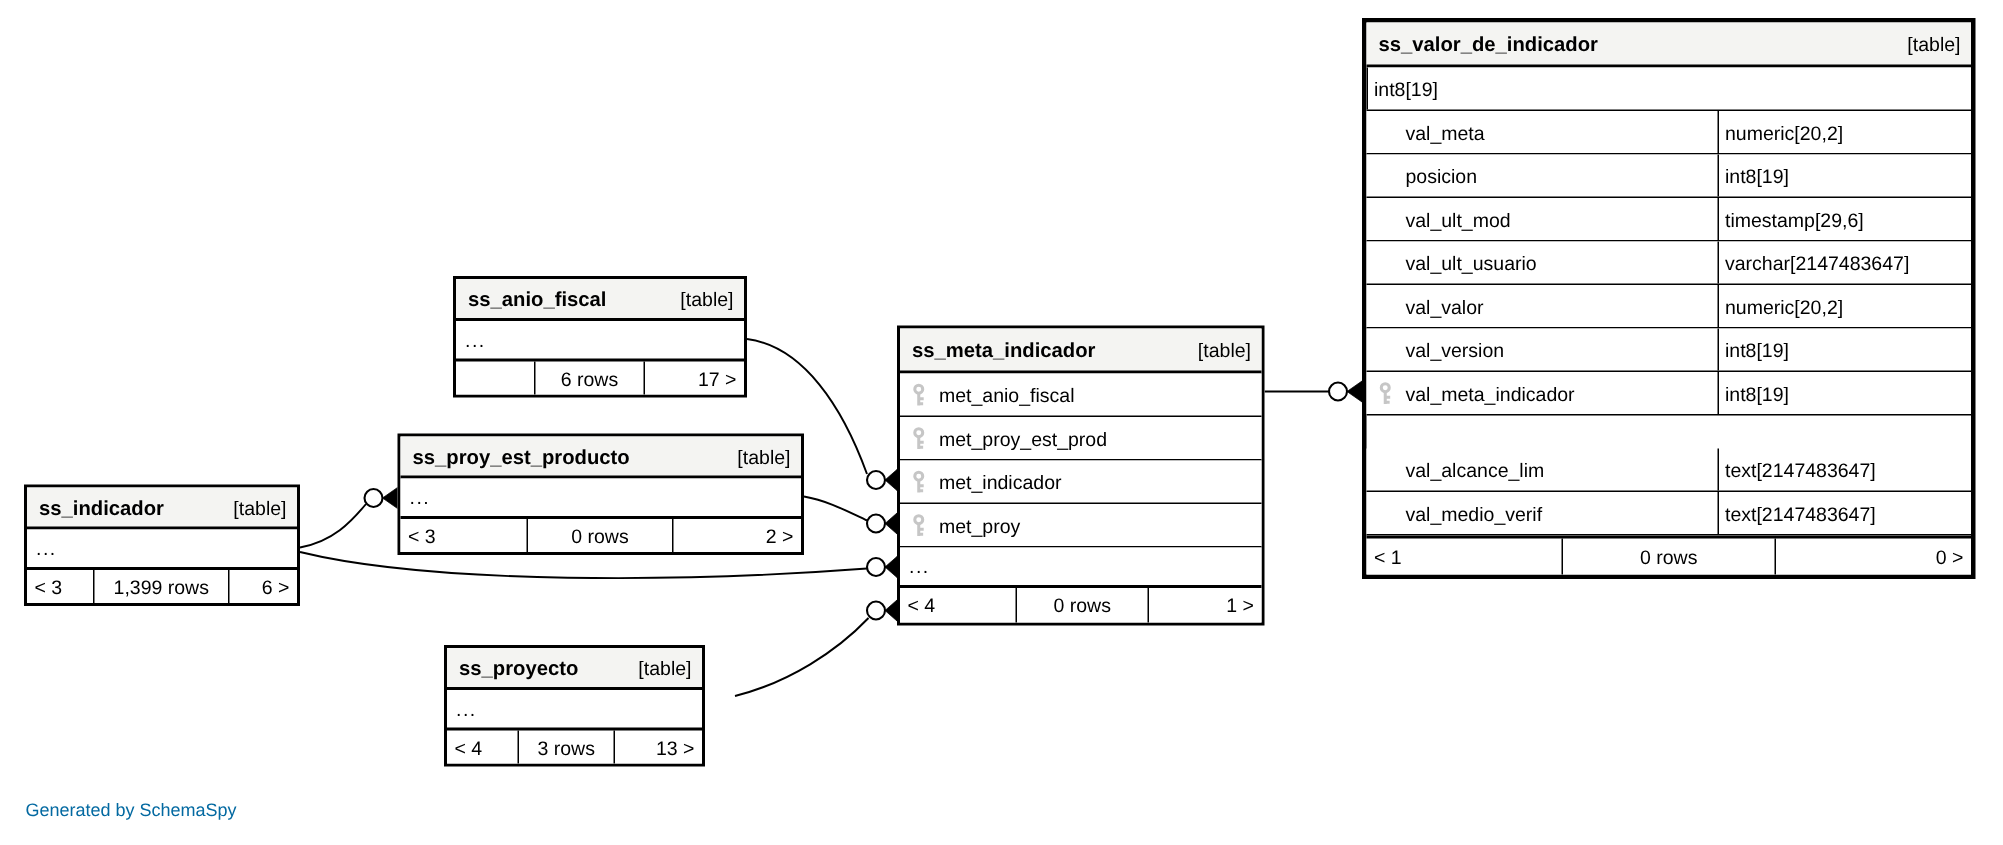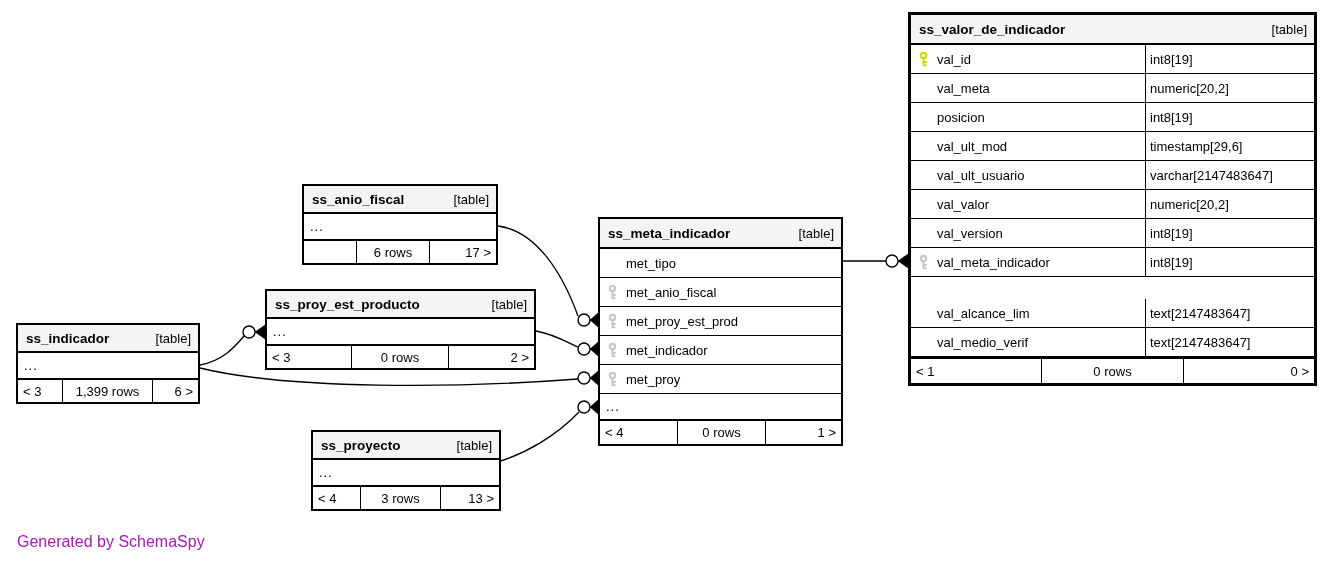--- a/index.html
+++ b/index.html
@@ -25,21 +25,21 @@
              padding-left:4px;box-sizing:border-box;white-space:nowrap;}
   .t-ellipsis{display:flex;align-items:center;padding-left:6px;font-size:13px;
               box-sizing:border-box;background:#fff;letter-spacing:1px;}
   .t-footer{display:flex;align-items:stretch;border-top:2px solid #000;
             font-size:13px;box-sizing:border-box;background:#fff;}
   .f-prev{display:flex;align-items:center;padding-left:5px;box-sizing:border-box;}
   .f-rows{flex:1;display:flex;align-items:center;justify-content:center;
           border-left:1px solid #000;border-right:1px solid #000;box-sizing:border-box;}
   .f-next{display:flex;align-items:center;justify-content:flex-end;
           padding-right:5px;box-sizing:border-box;}
-  #footer-note{position:absolute;left:17px;top:533px;font-size:16px;color:#a21caf;z-index:2;}
+  #footer-note{position:absolute;left:17px;top:533px;font-size:12px;color:#0369a1;z-index:2;}
 </style>
 </head>
 <body>
 
 <div id="canvas">
 
   <svg id="relations" width="1335" height="563" viewBox="0 0 1335 563">
     <g>
       <path d="M 498 226 C 536 231, 562 272, 578 316"></path>
       <circle cx="584" cy="320" r="6"></circle>
@@ -72,29 +72,20 @@
     </g>
   </svg>
 
   <div id="footer-note">Generated by SchemaSpy</div>
 <div class="table-node" style="left: 908px; top: 12px; width: 409px; border: 3px solid rgb(0, 0, 0);">
       <div class="t-header" style="height: 30px; background: rgb(244, 244, 242);">
         <span class="t-title">ss_valor_de_indicador</span>
         <span class="t-tag">[table]</span>
       </div>
       <div class="t-row" style="height: 29px;">
-        <div class="cell-name">
-          <span class="key-slot">
-            <svg width="11" height="17" viewBox="0 0 12 18">
-              <circle cx="6" cy="4.6" r="2.9" fill="none" stroke="#ccd600" stroke-width="2.2"></circle>
-              <path d="M6 7.5 L6 16.4 M6 11.6 L9.6 11.6 M6 15.2 L9.2 15.2" stroke="#ccd600" stroke-width="2.2" fill="none"></path>
-            </svg>
-          </span>
-          <span class="col-name">val_id</span>
-        </div>
         <div class="cell-type" style="width: 169px;">int8[19]</div>
       </div>
       <div class="t-row" style="height: 29px;">
         <div class="cell-name">
           <span class="key-slot"></span>
           <span class="col-name">val_meta</span>
         </div>
         <div class="cell-type" style="width: 169px;">numeric[20,2]</div>
       </div>
       <div class="t-row" style="height: 29px;">
@@ -164,26 +155,20 @@
         <span class="f-next" style="width: 130px;">0 &gt;</span>
       </div>
     </div>
     <div class="table-node" style="left: 598px; top: 217px; width: 245px; border: 2px solid rgb(0, 0, 0);">
       <div class="t-header" style="height: 30px; background: rgb(244, 244, 242);">
         <span class="t-title">ss_meta_indicador</span>
         <span class="t-tag">[table]</span>
       </div>
       <div class="t-row" style="height: 29px;">
         <div class="cell-name">
-          <span class="key-slot"></span>
-          <span class="col-name">met_tipo</span>
-        </div>
-      </div>
-      <div class="t-row" style="height: 29px;">
-        <div class="cell-name">
           <span class="key-slot">
             <svg width="11" height="17" viewBox="0 0 12 18">
               <circle cx="6" cy="4.6" r="2.9" fill="none" stroke="#c6c6c6" stroke-width="2.2"></circle>
               <path d="M6 7.5 L6 16.4 M6 11.6 L9.6 11.6 M6 15.2 L9.2 15.2" stroke="#c6c6c6" stroke-width="2.2" fill="none"></path>
             </svg>
           </span>
           <span class="col-name">met_anio_fiscal</span>
         </div>
       </div>
       <div class="t-row" style="height: 29px;">
@@ -255,21 +240,21 @@
         <span class="t-title">ss_indicador</span>
         <span class="t-tag">[table]</span>
       </div>
       <div class="t-ellipsis" style="height: 25px;">...</div>
       <div class="t-footer" style="height: 24px;">
         <span class="f-prev" style="width: 44px;">&lt; 3</span>
         <span class="f-rows">1,399 rows</span>
         <span class="f-next" style="width: 45px;">6 &gt;</span>
       </div>
     </div>
-    <div class="table-node" style="left: 311px; top: 430px; width: 190px; border: 2px solid rgb(0, 0, 0);">
+    <div class="table-node" style="left: 296px; top: 430px; width: 174px; border: 2px solid rgb(0, 0, 0);">
       <div class="t-header" style="height: 28px; background: rgb(244, 244, 242);">
         <span class="t-title">ss_proyecto</span>
         <span class="t-tag">[table]</span>
       </div>
       <div class="t-ellipsis" style="height: 25px;">...</div>
       <div class="t-footer" style="height: 24px;">
         <span class="f-prev" style="width: 47px;">&lt; 4</span>
         <span class="f-rows">3 rows</span>
         <span class="f-next" style="width: 58px;">13 &gt;</span>
       </div>

